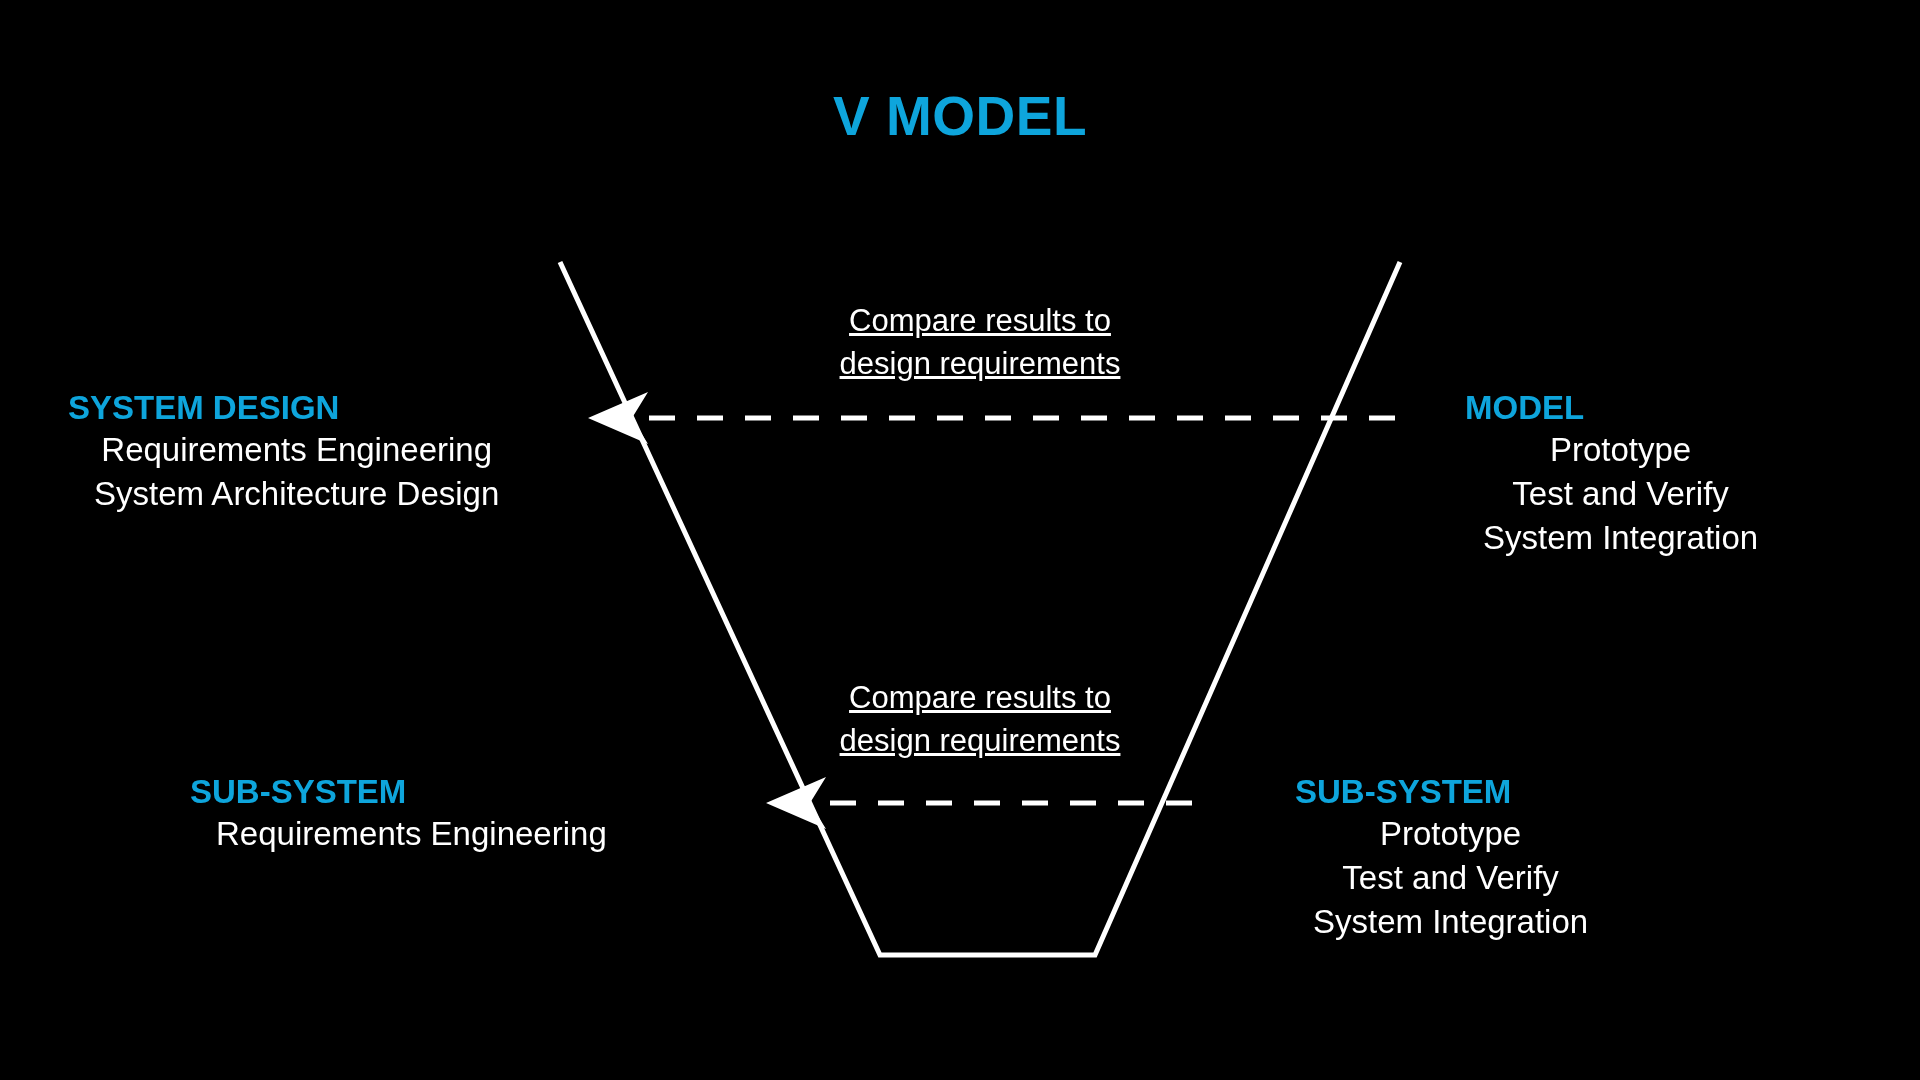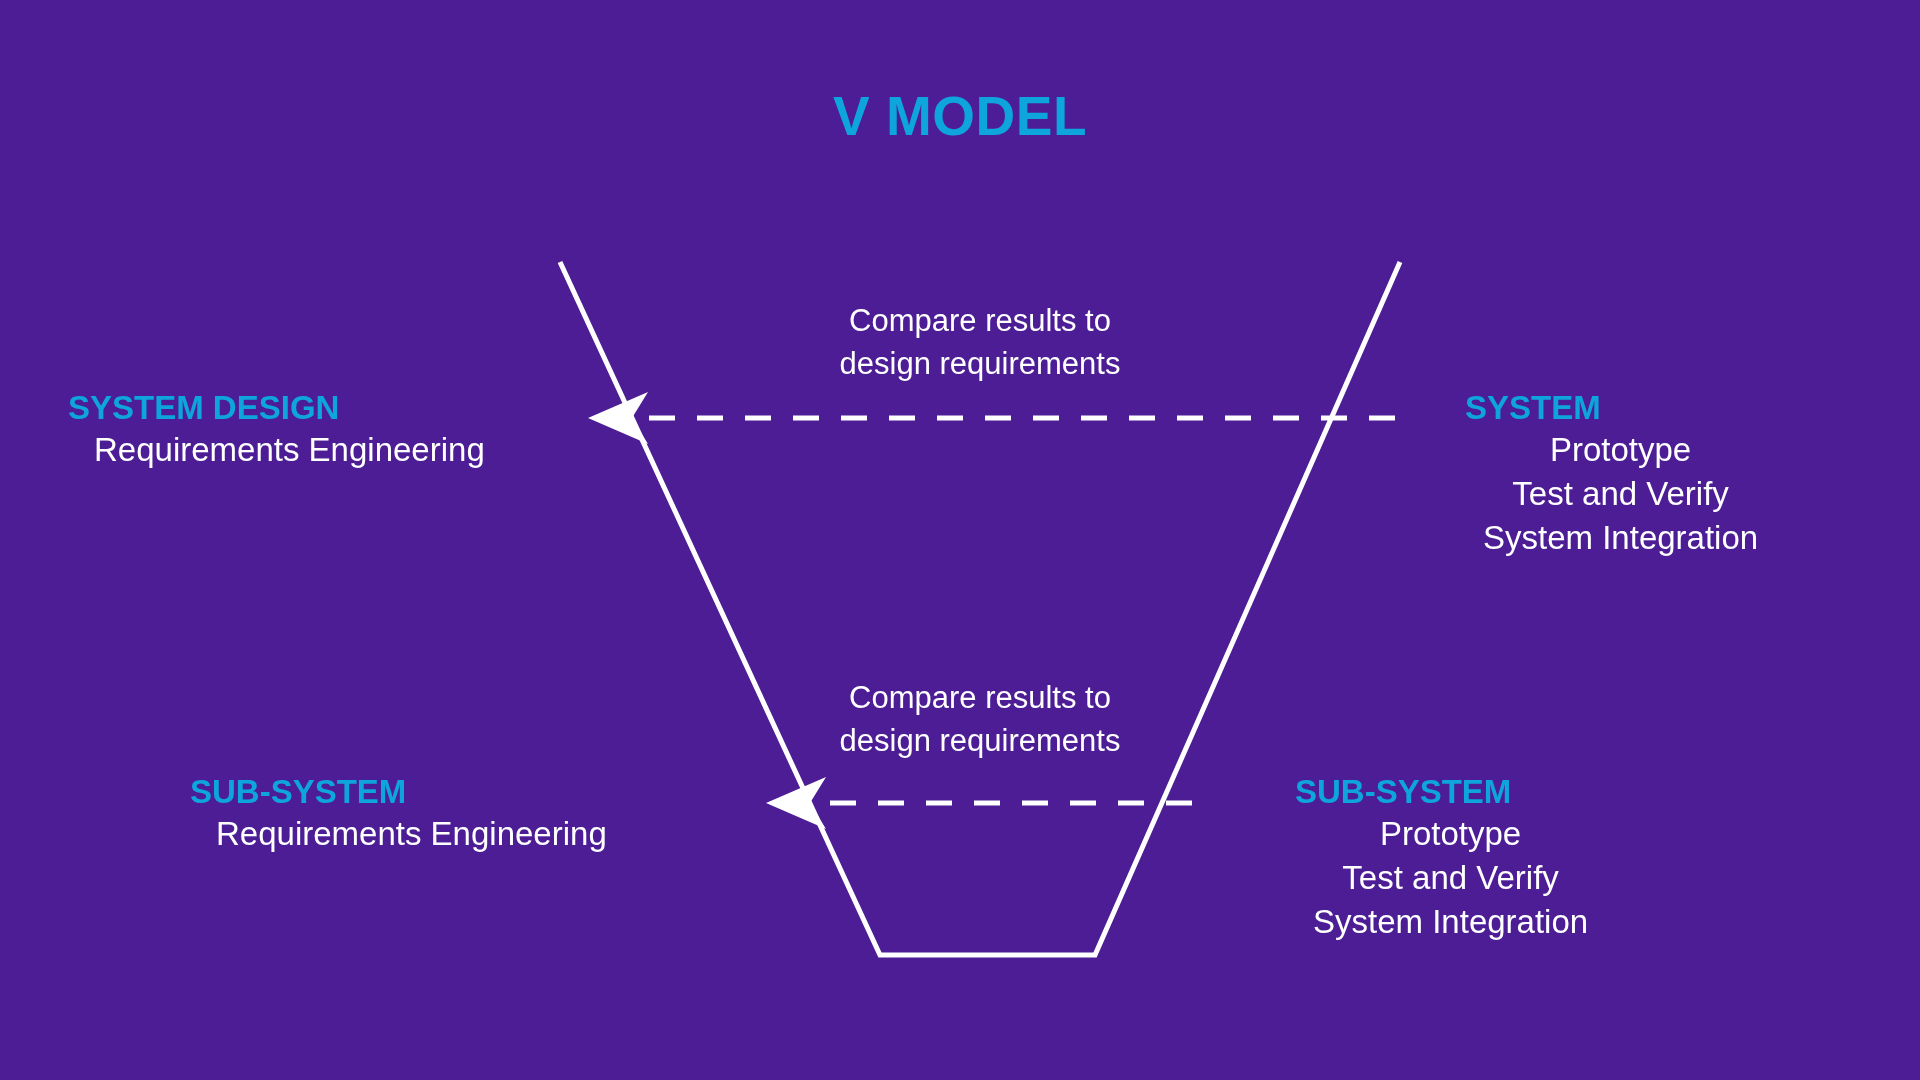--- a/index.html
+++ b/index.html
@@ -13,21 +13,21 @@
     overflow: hidden;
     background: #333f4e;
     font-family: "Liberation Sans", sans-serif;
     position: relative;
   }
   #stage {
     position: absolute;
     left: 0; top: 0;
     width: 1920px;
     height: 1080px;
-    background: #4c1d95;
+    background: #000000;
   }
   .diagram-svg {
     position: absolute;
     left: 0; top: 0;
     width: 1920px;
     height: 1080px;
     pointer-events: none;
   }
   .title {
     position: absolute;
@@ -80,20 +80,21 @@
   #block-sub-left      { left: 190px;  top: 724px; }
   #block-sub-right     { left: 1295px; top: 724px; }
 
   .compare-note {
     position: absolute;
     color: #ffffff;
     font-size: 31px;
     line-height: 1.38;
     text-align: center;
     white-space: nowrap;
+    text-decoration: underline;
   }
   #compare-note-top    { left: 800px; top: 300px; width: 360px; }
   #compare-note-bottom { left: 800px; top: 677px; width: 360px; }
 </style>
 </head>
 <body>
 
 <div id="stage">
 
   <div class="title">V MODEL</div>
@@ -108,25 +109,26 @@
 
     <line x1="1192" y1="803" x2="818" y2="803" stroke="#ffffff" stroke-width="5" stroke-dasharray="26 22" stroke-linecap="butt"></line>
 
     <path d="M 766,803 L 826,777 L 810,803 L 826,829 Z" fill="#ffffff"></path>
   </svg>
 
   <div class="block block-left" id="block-system-design">
     <div class="block-heading">SYSTEM DESIGN</div>
     <ul class="block-items">
       <li class="block-item">Requirements Engineering</li>
+      <li class="block-item">System Architecture Design</li>
     </ul>
   </div>
 
   <div class="block block-right" id="block-system">
-    <div class="block-heading">SYSTEM</div>
+    <div class="block-heading">MODEL</div>
     <ul class="block-items">
       <li class="block-item">Prototype</li>
       <li class="block-item">Test and Verify</li>
       <li class="block-item">System Integration</li>
     </ul>
   </div>
 
   <div class="block block-left" id="block-sub-left">
     <div class="block-heading">SUB-SYSTEM</div>
     <ul class="block-items">

